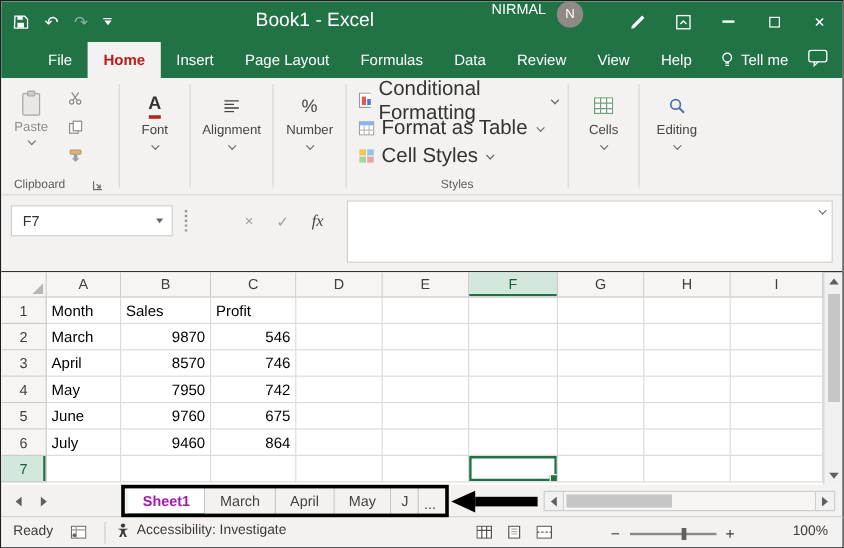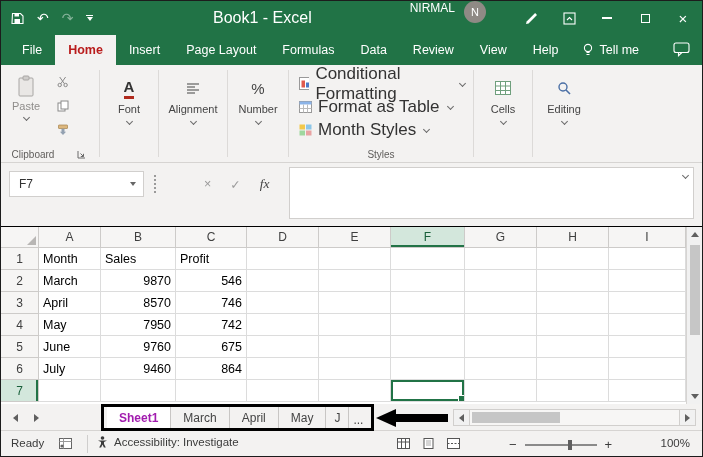--- a/index.html
+++ b/index.html
@@ -21,21 +21,21 @@
   .user-name { font-size:12px; margin-right:9px; }
   .avatar { width:22px; height:22px; border-radius:50%; background:#8f8a85; color:#fff;
             display:flex; align-items:center; justify-content:center; font-size:11px; margin-right:26px; }
   .tb-ico { width:38px; height:34px; display:flex; align-items:center; justify-content:center; }
   .min-bar { width:10px; height:1.5px; background:#fff; }
   .max-box { width:9px; height:9px; border:1.2px solid #fff; }
   .close-x { font-size:15px; line-height:1; }
 
   
   .tabrow { position:absolute; top:34px; left:0; right:0; height:30px; background:#217346;
-            display:flex; align-items:flex-end; padding-left:8px; }
+            display:flex; align-items:flex-end; padding-left:26px; }
   .rtab { height:30px; line-height:30px; padding:0 13px; font-size:12.5px; color:#fff; white-space:nowrap; }
   .rtab.active { background:#f3f2f1; color:#b91c1c; font-weight:bold; }
   .tellme { display:flex; align-items:center; gap:6px; height:30px; padding:0 12px; color:#fff; font-size:12.5px; }
   .comment-btn { position:absolute; right:12px; bottom:4px; }
 
   
   .ribbon { position:absolute; top:64px; left:0; right:0; height:98px; background:#f3f2f1;
             border-bottom:1px solid #d6d4d2; display:flex; }
   .vdiv { width:1px; background:#dcdad8; margin:5px 2px; }
   .rgroup { position:relative; height:100%; }
@@ -307,21 +307,21 @@
         <span>Format as Table</span>
         <i class="chev"></i>
       </div>
       <div class="style-row">
         <svg width="13" height="12">
             <rect x="0.5" y="0.5" width="5.5" height="5" fill="#f2c84b"></rect>
             <rect x="7" y="0.5" width="5.5" height="5" fill="#8cc6e8"></rect>
             <rect x="0.5" y="6.5" width="5.5" height="5" fill="#9fd79f"></rect>
             <rect x="7" y="6.5" width="5.5" height="5" fill="#e8a3a3"></rect>
           </svg>
-        <span>Month Styles</span>
+        <span>Cell Styles</span>
         <i class="chev"></i>
       </div>
       <div class="grouplabel">
         <span>Styles</span>
       </div>
     </div>
 
     <div class="vdiv"></div>
 
     <div class="rgroup g-cells collapsed">

